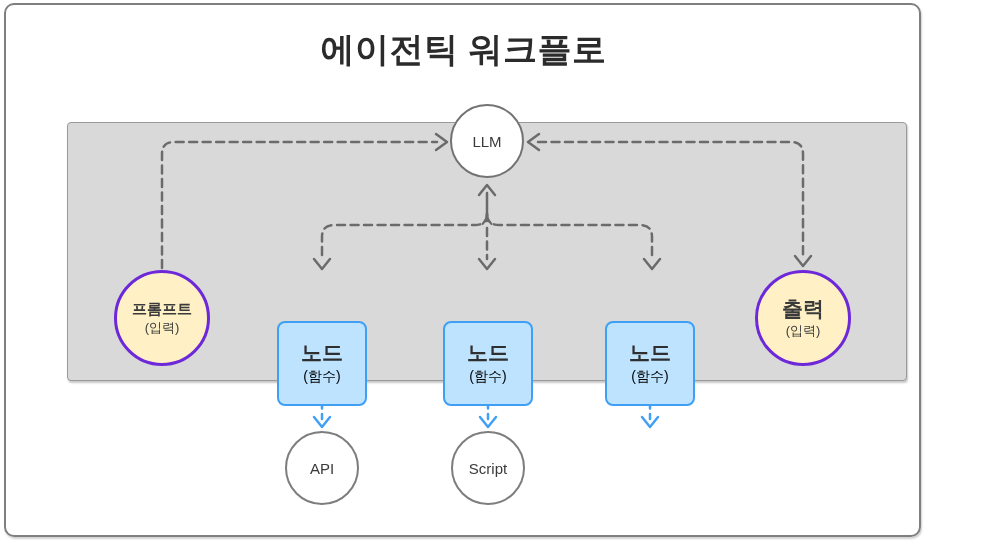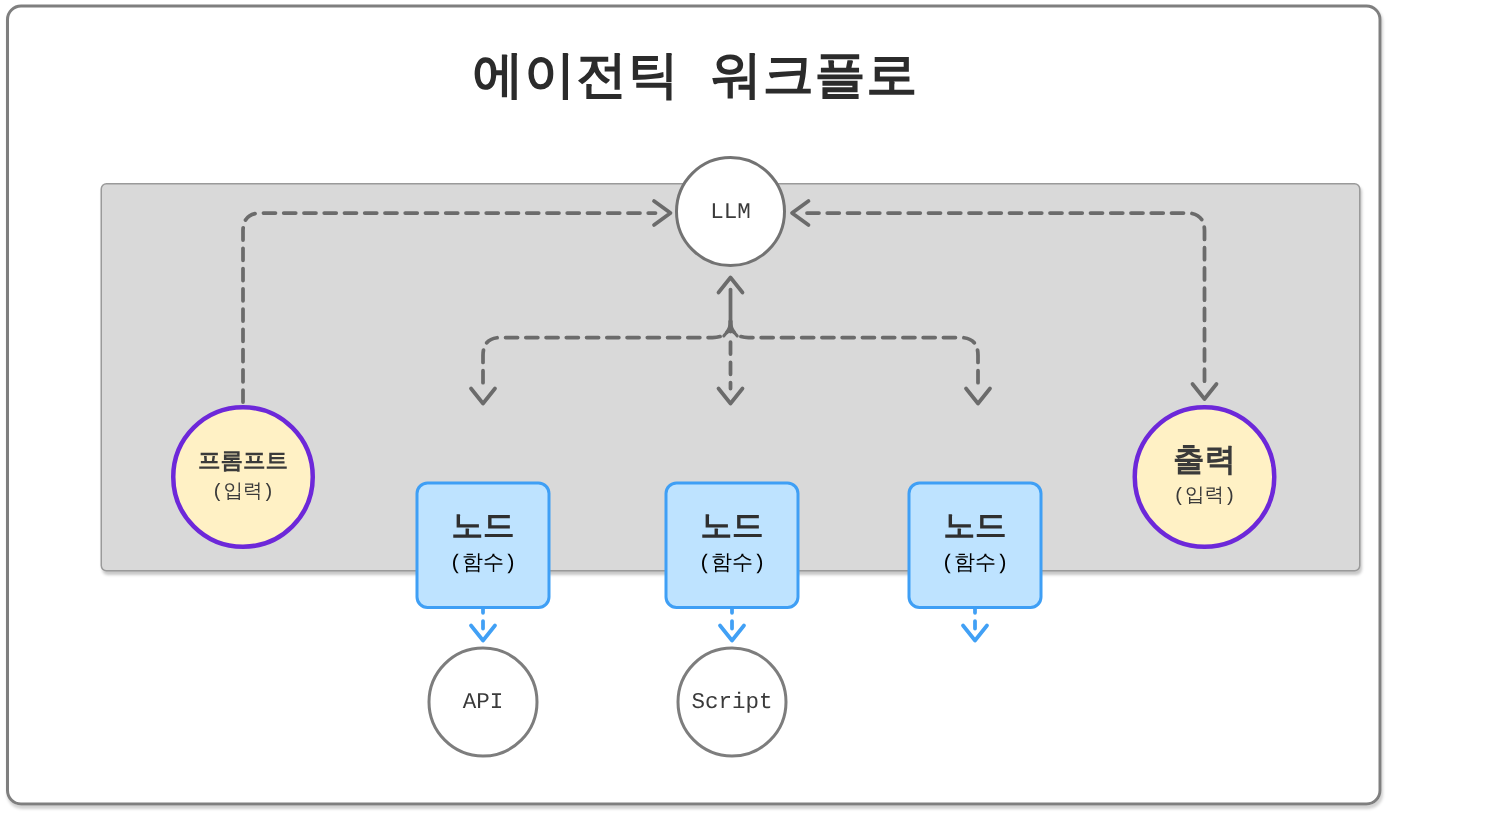--- a/index.html
+++ b/index.html
@@ -1,21 +1,21 @@
 <!DOCTYPE html>
 <html><head>
 <meta charset="utf-8">
 <style>
   html, body { margin: 0; padding: 0; background: #ffffff; }
   .canvas {
     position: relative;
     width: 927px;
     height: 546px;
     background: #ffffff;
-    font-family: Liberation Mono, monospace;
+    font-family: Liberation Sans, sans-serif;
     overflow: hidden;
   }
   .frame {
     position: absolute;
     left: 4px; top: 3px; right: 6px; bottom: 9px;
     border: 2px solid #7f7f7f;
     border-radius: 10px;
     box-shadow: 1px 2px 2px rgba(0,0,0,0.18);
   }
   .title {

